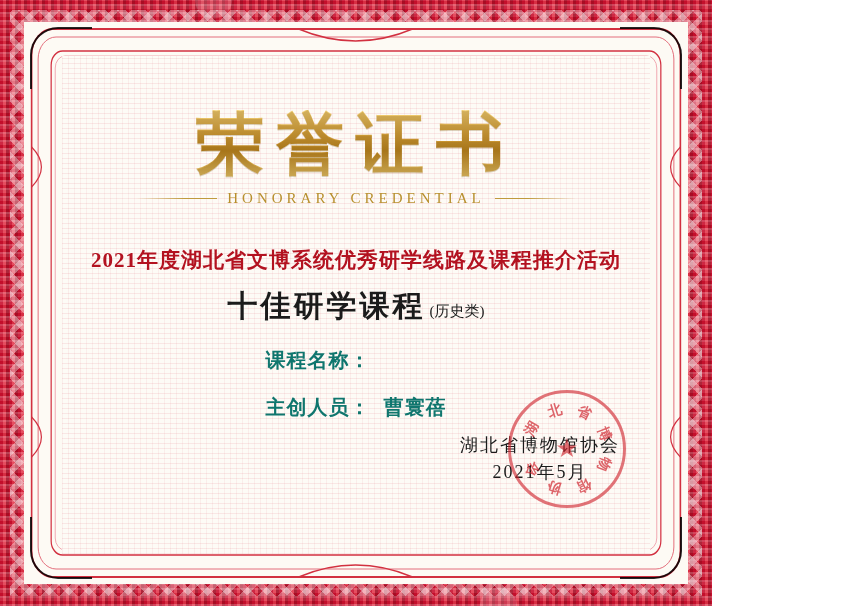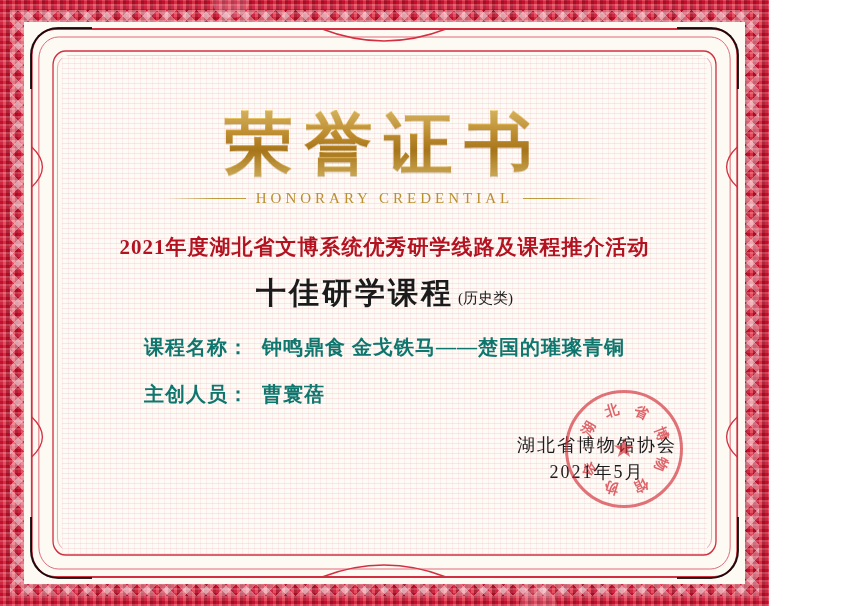--- a/index.html
+++ b/index.html
@@ -9,21 +9,21 @@
   }
   body {
     width: 861px;
     height: 606px;
     overflow: hidden;
     font-family: "Liberation Serif", serif;
   }
 
   .certificate {
     position: relative;
-    width: 769px;
+    width: 712px;
     height: 606px;
     background: #fdfaf4;
     overflow: hidden;
   }
 
   
   .border-outer {
     position: absolute;
     left: 0; top: 0; right: 0; bottom: 0;
     background:
@@ -140,21 +140,21 @@
   }
   .sub-title {
     font-family: "Liberation Serif", serif;
     font-size: 15px;
     letter-spacing: 4px;
     color: #b8902f;
     white-space: nowrap;
   }
 
   .event-line {
-    margin-top: 26px;
+    margin-top: 39px;
     font-size: 21px;
     font-weight: bold;
     color: #b31220;
     letter-spacing: 1px;
     font-family: "Liberation Serif", serif;
   }
 
   .award-line {
     margin-top: 12px;
     font-size: 30px;
@@ -298,21 +298,20 @@
 
     <div class="event-line">2021年度湖北省文博系统优秀研学线路及课程推介活动</div>
 
     <div class="award-line">
       <span>十佳研学课程</span><span class="category">(历史类)</span>
     </div>
 
     <div class="fields">
       <div class="field-row">
         <span class="field-label">课程名称：</span>
-        <span class="field-value">钟鸣鼎食 金戈铁马——楚国的璀璨青铜</span>
       </div>
       <div class="field-row">
       </div>
       <div class="field-row">
         <span class="field-label">主创人员：</span>
         <span class="field-value">曹寰蓓</span>
       </div>
     </div>
 
     <div class="signature">

